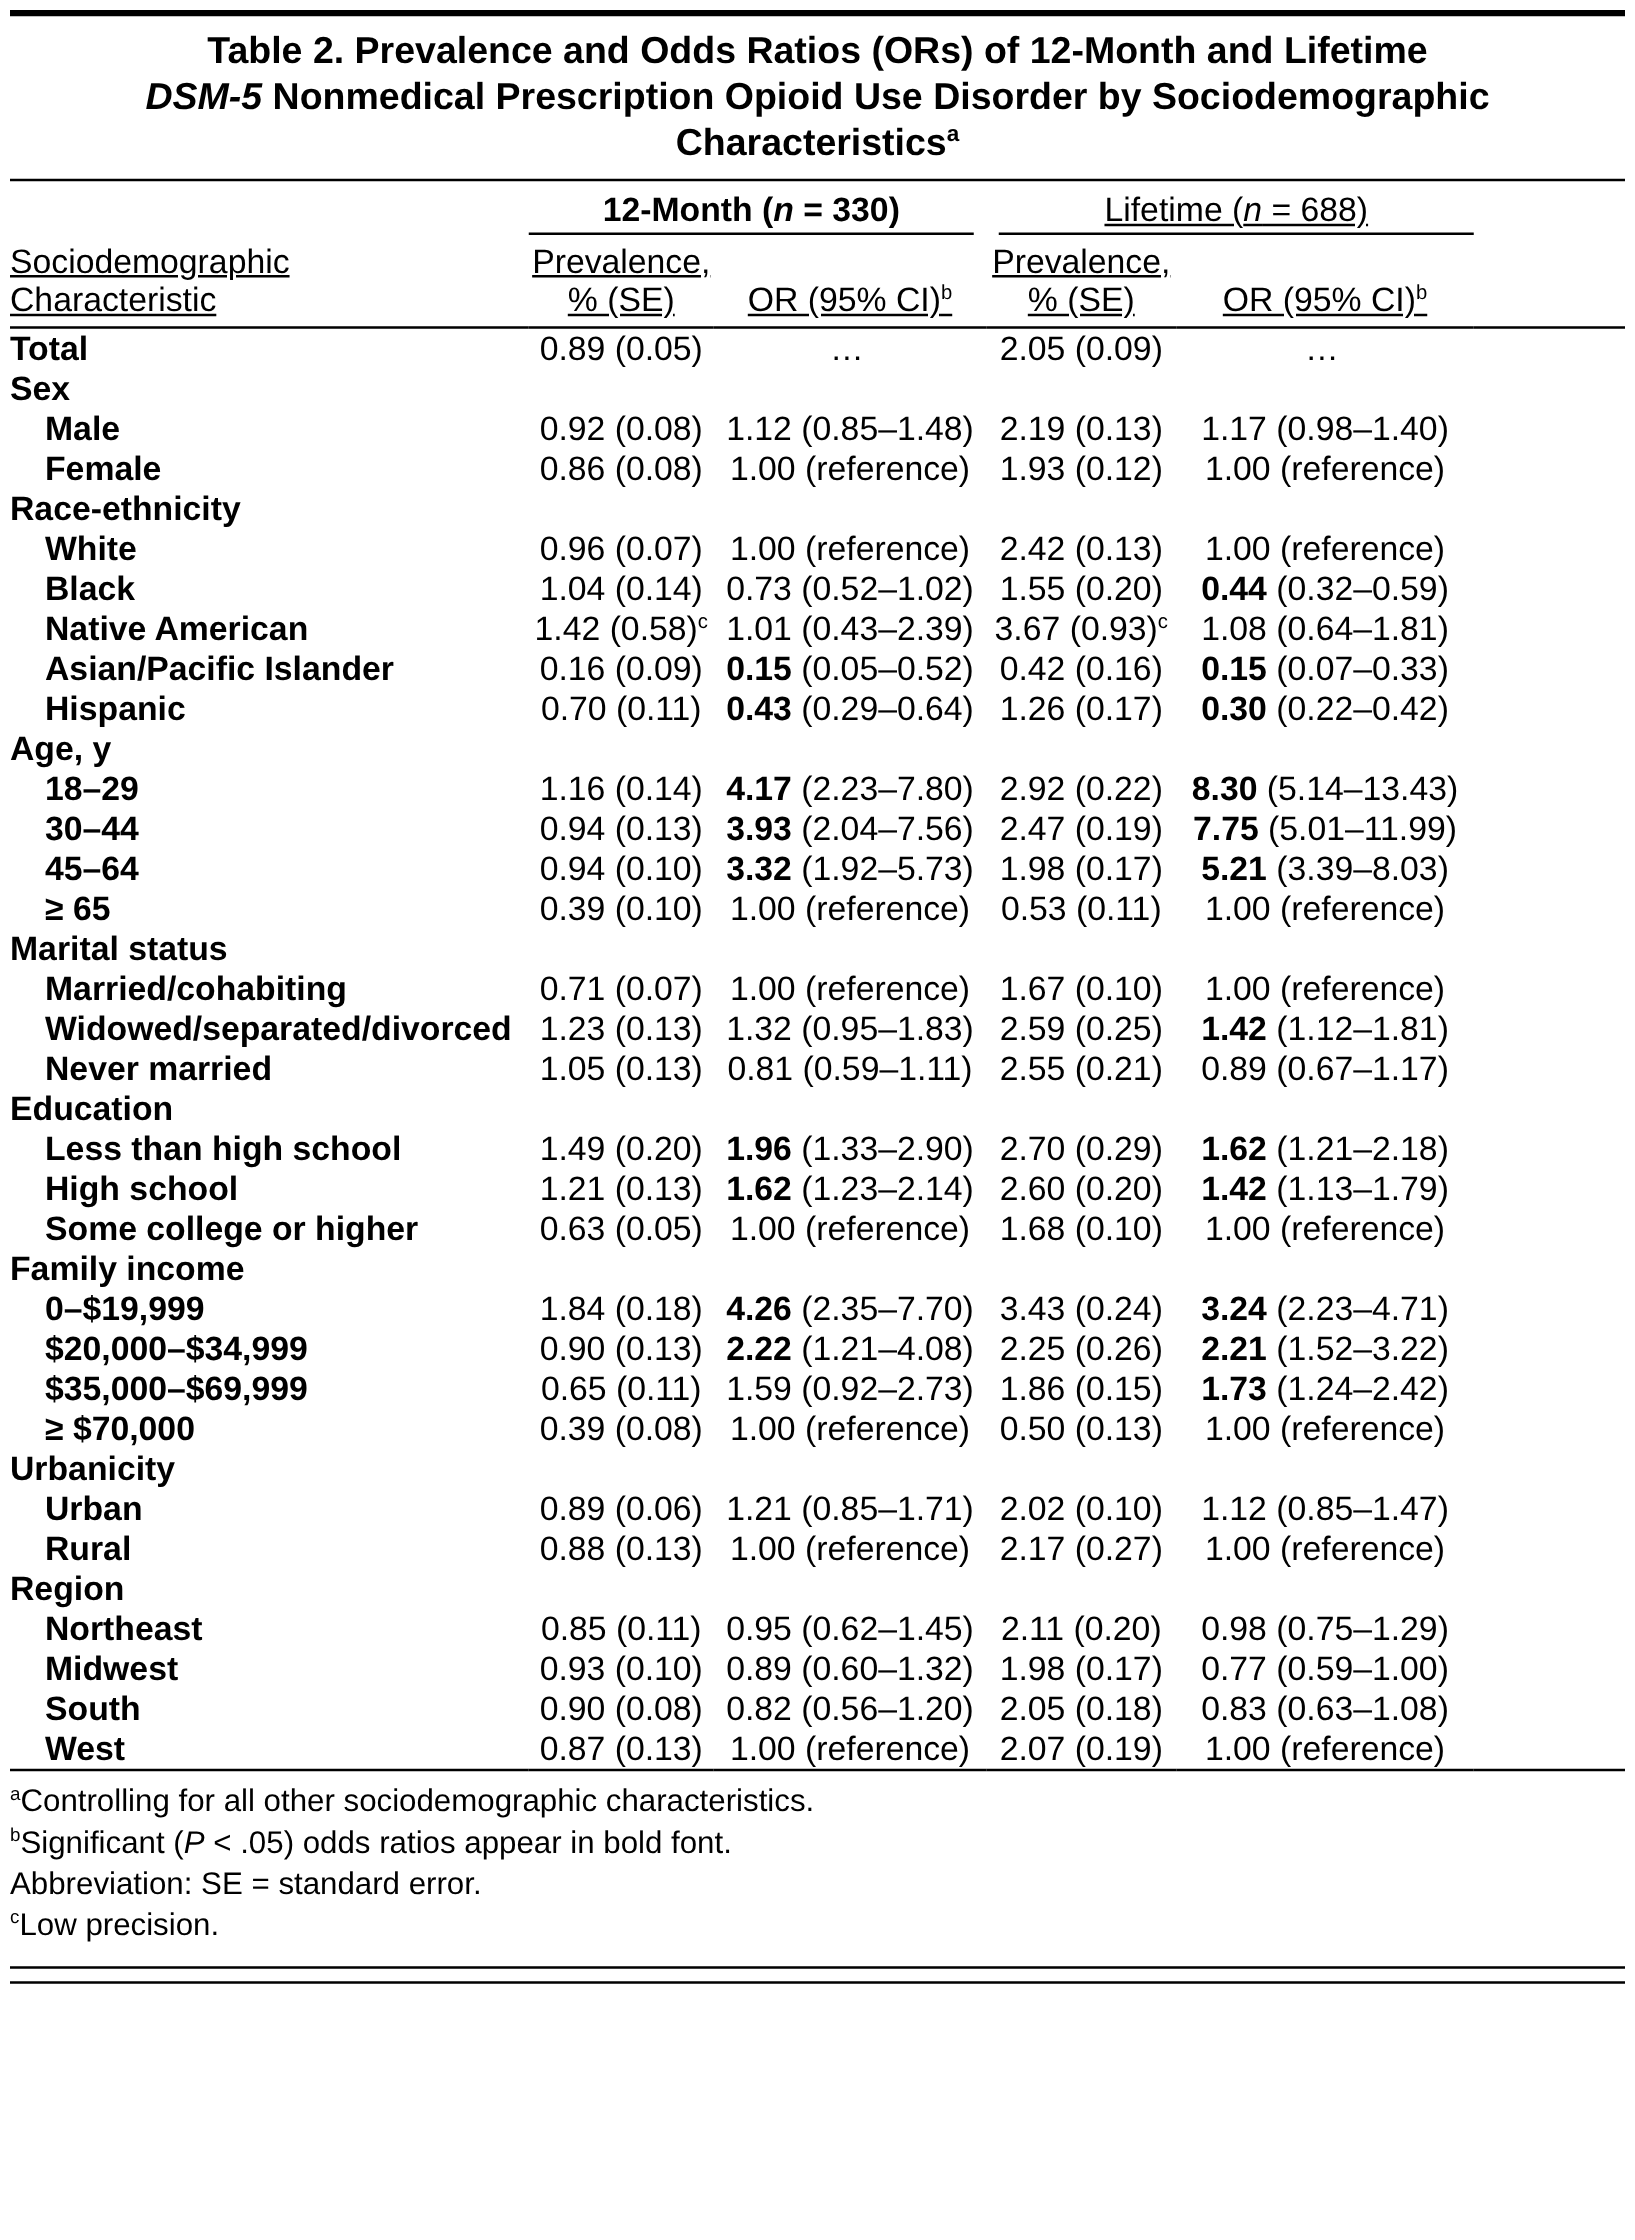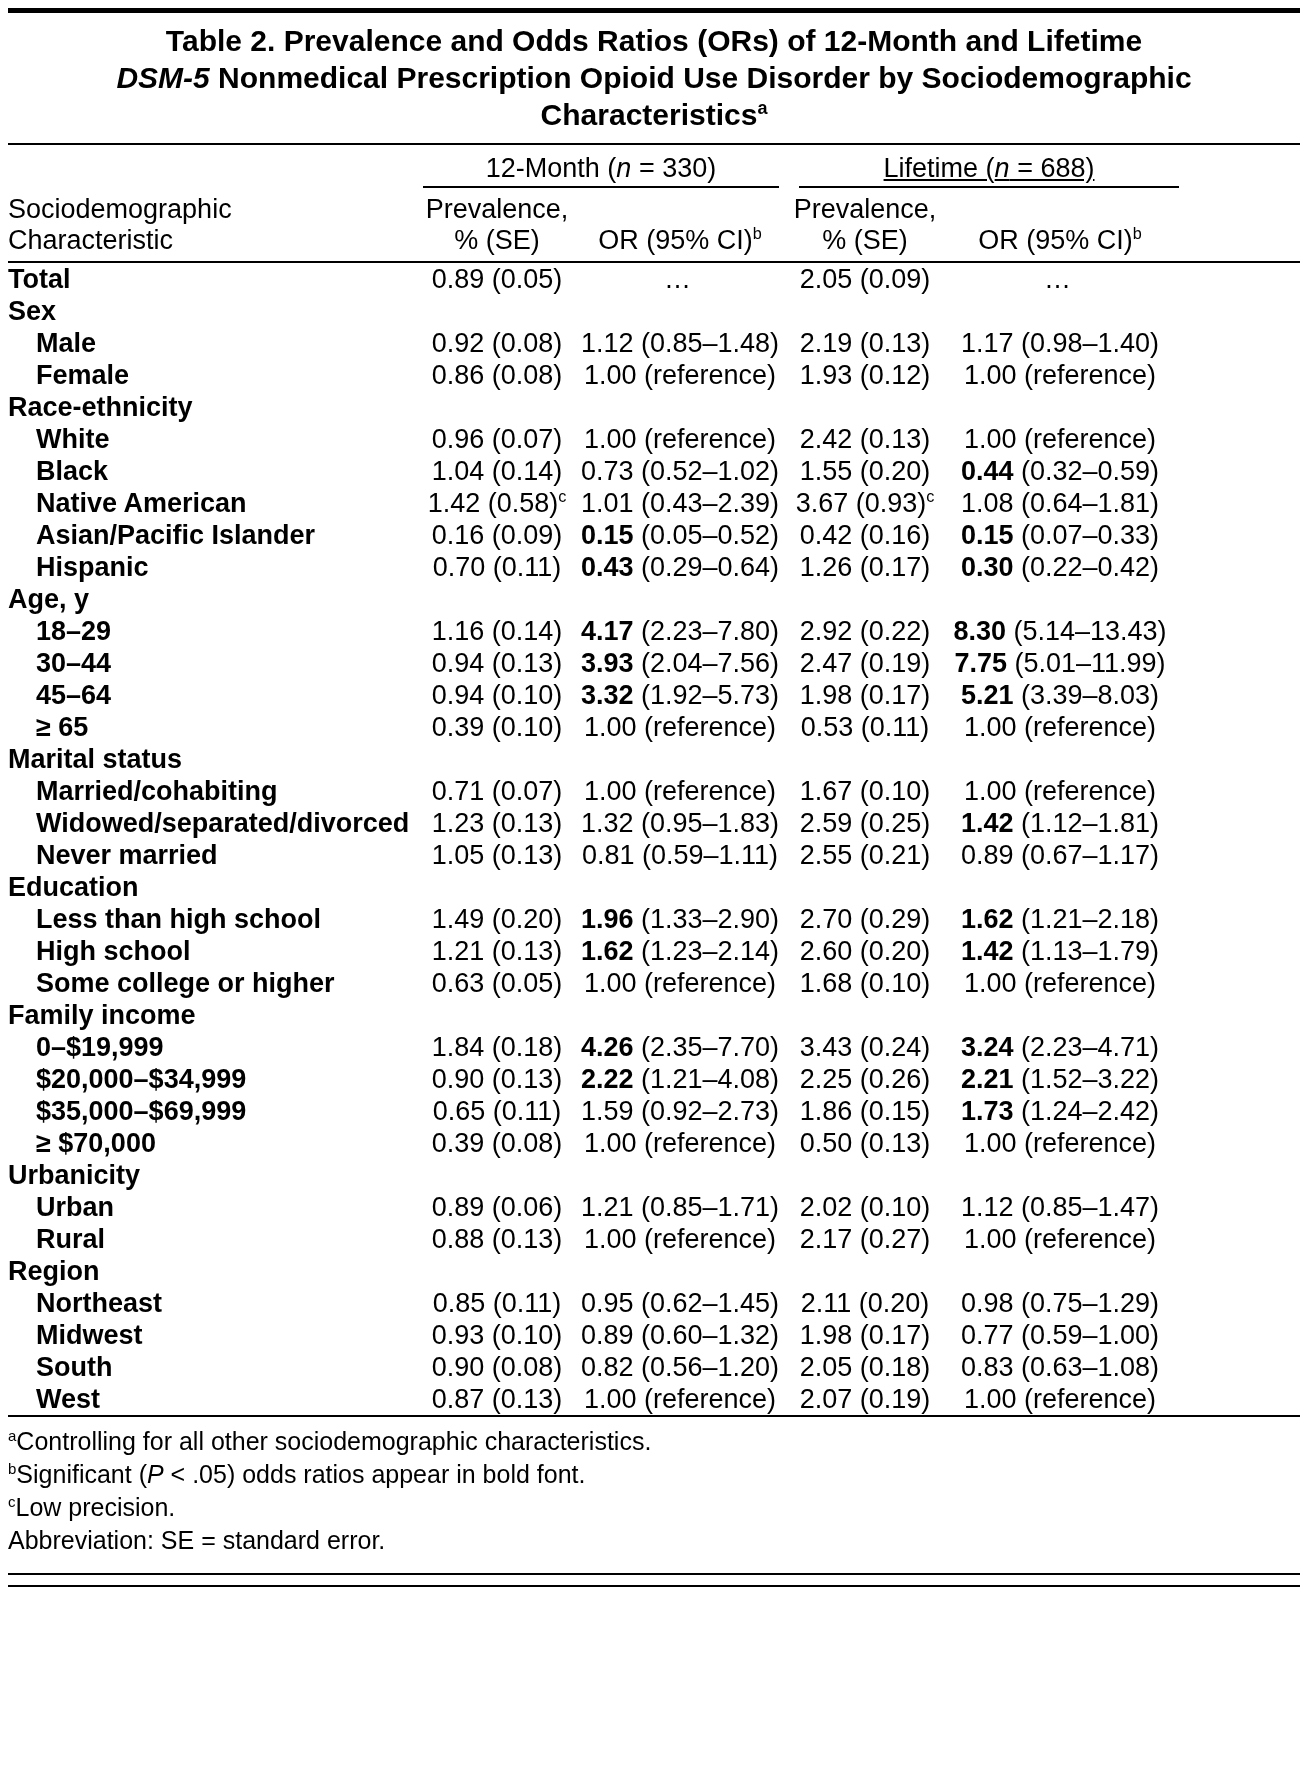--- a/index.html
+++ b/index.html
@@ -27,30 +27,31 @@
   th, td { padding: 0; font-weight: 400; text-align: left; }
 
   .sp { vertical-align: bottom; padding-top: 8px; }
   .span-inner {
     text-align: center;
     border-bottom: 2px solid #000;
     padding-bottom: 3px;
     font-size: 27px;
     line-height: 30px;
   }
-  .sp1 { margin-right: 10px; }
+  .sp1 { margin-right: 10px; font-weight: bold; }
   .sp2 { margin-left: 10px; text-decoration: underline; }
   .span-inner i { font-style: italic; }
 
   .hdr th {
     vertical-align: bottom;
     border-bottom: 2px solid #000;
     font-size: 27px;
     line-height: 31px;
     padding: 6px 0 5px 0;
+    text-decoration: underline;
   }
   .h-num { text-align: center; }
 
   tbody td { font-size: 27px; line-height: 32px; }
   td.lbl { white-space: nowrap; font-weight: bold; }
   td.ind { padding-left: 28px; }
   td.num { text-align: center; white-space: nowrap; }
   .b { font-weight: 700; }
   .dots { letter-spacing: 5px; }
 
@@ -372,20 +373,20 @@
           <td class="num">2.07 (0.19)</td>
           <td class="num"><span>1.00</span> (reference)</td>
           <td></td>
         </tr>
       </tbody>
   </table>
 
   <div class="footnotes">
     <div class="fn"><sup>a</sup><span>Controlling for all other sociodemographic characteristics.</span><i></i><span></span></div>
     <div class="fn"><sup>b</sup><span>Significant (</span><i>P</i><span> &lt; .05) odds ratios appear in bold font.</span></div>
+    <div class="fn"><sup></sup><span>Abbreviation: SE = standard error.</span><i></i><span></span></div>
     <div class="fn"><sup>c</sup><span>Low precision.</span><i></i><span></span></div>
-    <div class="fn"><sup></sup><span>Abbreviation: SE = standard error.</span><i></i><span></span></div>
   </div>
 
   <div class="rule thin b1"></div>
   <div class="rule thin b2"></div>
 
 </div>
 
 </body></html>

